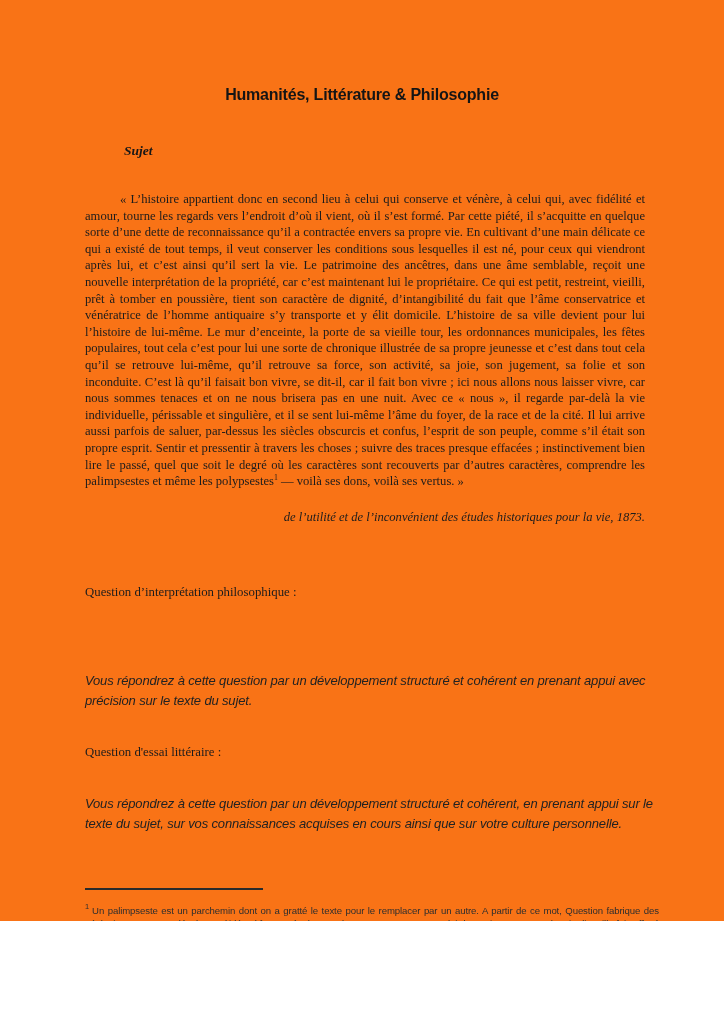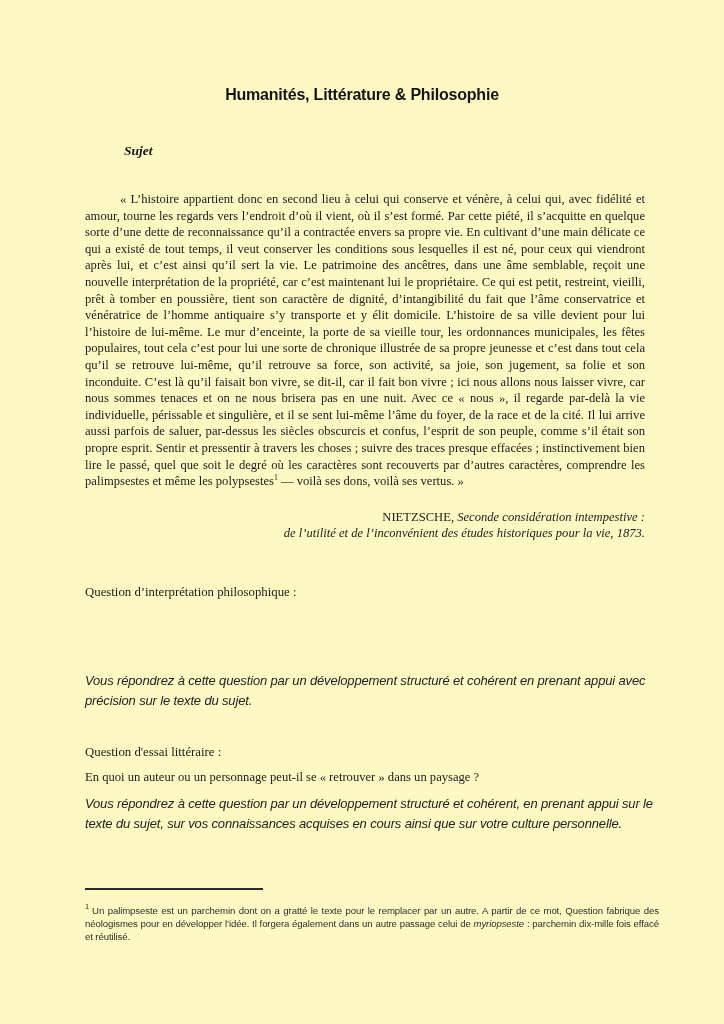--- a/index.html
+++ b/index.html
@@ -1,20 +1,20 @@
 <!DOCTYPE html>
 <html lang="fr"><head>
 <meta charset="utf-8">
 <style>
   html, body { margin: 0; padding: 0; background: #ffffff; }
   .page {
     position: relative;
     width: 724px;
-    height: 1024px;
-    background: #fef9c3;
+    height: 921px;
+    background: #f97316;
     overflow: hidden;
     font-family: "Liberation Serif", serif;
     color: #1c1c1c;
   }
   .doc-title {
     position: absolute;
     top: 86px;
     left: 0;
     width: 724px;
     text-align: center;
@@ -123,32 +123,30 @@
 
 <div class="page">
 
   <div class="doc-title">Humanités, Littérature &amp; Philosophie</div>
 
   <div class="section-label">Sujet</div>
 
   <p class="excerpt"><span>« L’histoire appartient donc en second lieu à celui qui conserve et vénère, à celui qui, avec fidélité et amour, tourne les regards vers l’endroit d’où il vient, où il s’est formé. Par cette piété, il s’acquitte en quelque sorte d’une dette de reconnaissance qu’il a contractée envers sa propre vie. En cultivant d’une main délicate ce qui a existé de tout temps, il veut conserver les conditions sous lesquelles il est né, pour ceux qui viendront après lui, et c’est ainsi qu’il sert la vie. Le patrimoine des ancêtres, dans une âme semblable, reçoit une nouvelle interprétation de la propriété, car c’est maintenant lui le propriétaire. Ce qui est petit, restreint, vieilli, prêt à tomber en poussière, tient son caractère de dignité, d’intangibilité du fait que l’âme conservatrice et vénératrice de l’homme antiquaire s’y transporte et y élit domicile. L’histoire de sa ville devient pour lui l’histoire de lui-même. Le mur d’enceinte, la porte de sa vieille tour, les ordonnances municipales, les fêtes populaires, tout cela c’est pour lui une sorte de chronique illustrée de sa propre jeunesse et c’est dans tout cela qu’il se retrouve lui-même, qu’il retrouve sa force, son activité, sa joie, son jugement, sa folie et son inconduite. C’est là qu’il faisait bon vivre, se dit-il, car il fait bon vivre ; ici nous allons nous laisser vivre, car nous sommes tenaces et on ne nous brisera pas en une nuit. Avec ce « nous », il regarde par-delà la vie individuelle, périssable et singulière, et il se sent lui-même l’âme du foyer, de la race et de la cité. Il lui arrive aussi parfois de saluer, par-dessus les siècles obscurcis et confus, l’esprit de son peuple, comme s’il était son propre esprit. Sentir et pressentir à travers les choses ; suivre des traces presque effacées ; instinctivement bien lire le passé, quel que soit le degré où les caractères sont recouverts par d’autres caractères, comprendre les palimpsestes et même les polypsestes</span><sup>1</sup><span> — voilà ses dons, voilà ses vertus. »</span></p>
 
   <div class="citation">
-    <div><span class="author">NIETZSCHE, </span><span>Seconde considération intempestive :</span></div>
     <div>de l’utilité et de l’inconvénient des études historiques pour la vie, 1873.</div>
   </div>
 
   <div class="q-heading q1-heading">Question d’interprétation philosophique :</div>
 
 
   <p class="q-instruction q1-instruction">Vous répondrez à cette question par un développement structuré et cohérent en prenant appui avec précision sur le texte du sujet.</p>
 
   <div class="q-heading q2-heading">Question d'essai littéraire :</div>
 
-  <p class="q-prompt q2-prompt">En quoi un auteur ou un personnage peut-il se « retrouver » dans un paysage ?</p>
 
   <p class="q-instruction q2-instruction">Vous répondrez à cette question par un développement structuré et cohérent, en prenant appui sur le texte du sujet, sur vos connaissances acquises en cours ainsi que sur votre culture personnelle.</p>
 
   <div class="footnote-rule"></div>
 
   <p class="footnote"><sup>1</sup><span>Un palimpseste est un parchemin dont on a gratté le texte pour le remplacer par un autre. A partir de ce mot, Question fabrique des néologismes pour en développer l’idée. Il forgera également dans un autre passage celui de </span><span class="italic-term">myriopseste</span><span> : parchemin dix-mille fois effacé et réutilisé.</span></p>
 
 </div>
 
 </body></html>

